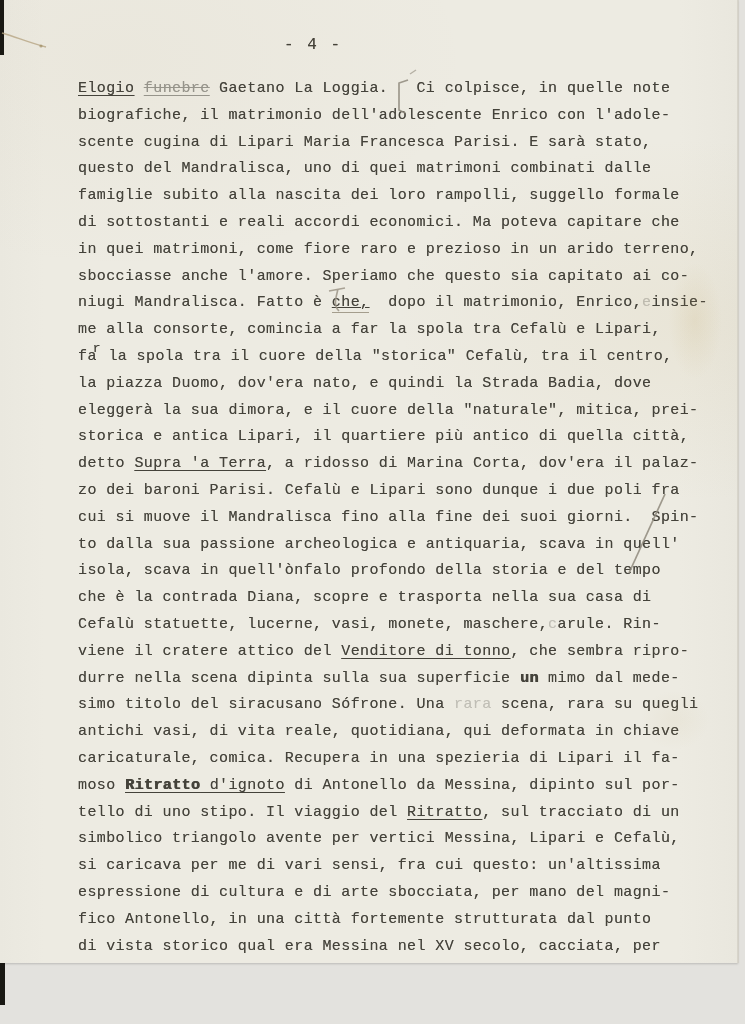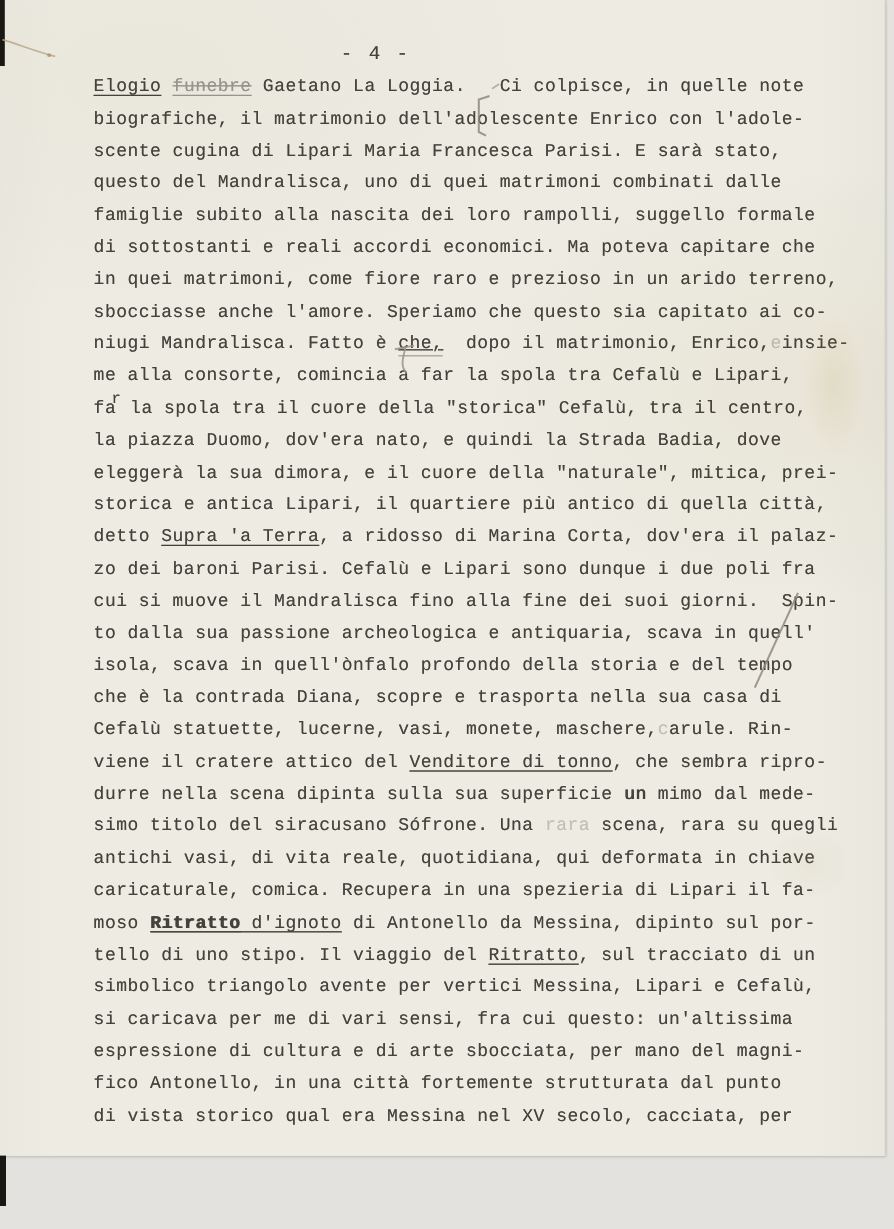--- a/index.html
+++ b/index.html
@@ -19,32 +19,32 @@
   .edge-strip{position:absolute;background:#191813;}
   .strip-top-left{left:0;top:0;width:4px;height:55px;}
   .strip-bottom-left{left:0;top:963px;width:5px;height:42px;}
   .page-number{
     position:absolute;left:0;top:36px;width:738px;text-align:center;
     transform:translateX(-56px);
     font-size:16px;letter-spacing:2px;color:#454239;
     text-shadow:0 0 .5px rgba(69,66,57,.55);
   }
   .body-text{
-    position:absolute;left:78px;top:60px;width:640px;
+    position:absolute;left:78px;top:76px;width:640px;
     font-size:15px;line-height:26.8px;letter-spacing:.4px;
     color:#44423a;text-shadow:0 0 .5px rgba(68,66,58,.55);
     white-space:pre;
   }
   .text-line{height:26.8px;}
   .seg-u{text-decoration:underline;text-underline-offset:3px;text-decoration-thickness:1px;}
   .seg-erased{opacity:.26;filter:blur(.35px);}
   .seg-erased-strike{opacity:.5;text-decoration:underline line-through;text-underline-offset:3px;}
   .seg-pencil-u{border-bottom:1.5px solid #a49d8d;padding-bottom:1px;text-decoration:underline;}
   .seg-sup{position:relative;top:-8px;margin:0 -2px 0 -4px;font-size:13px;display:inline-block;}
-  .seg-overtype{font-weight:normal;text-shadow:.7px 0 0 currentColor;text-align:center;}
+  .seg-overtype{font-weight:bold;text-shadow:.7px 0 0 currentColor;text-align:center;}
   .seg-uo{font-weight:bold;text-shadow:.7px 0 0 currentColor;text-decoration:underline;text-underline-offset:3px;}
   .pencil-overlay{position:absolute;left:0;top:0;pointer-events:none;}
   .stain{position:absolute;border-radius:50%;pointer-events:none;}
   .stain-1{left:668px;top:262px;width:54px;height:118px;
     background:radial-gradient(ellipse at center, rgba(196,172,112,.16), rgba(196,172,112,0) 70%);}
   .stain-2{left:640px;top:690px;width:70px;height:60px;
     background:radial-gradient(ellipse at center, rgba(190,170,120,.09), rgba(190,170,120,0) 70%);}
 </style>
 </head>
 <body>

